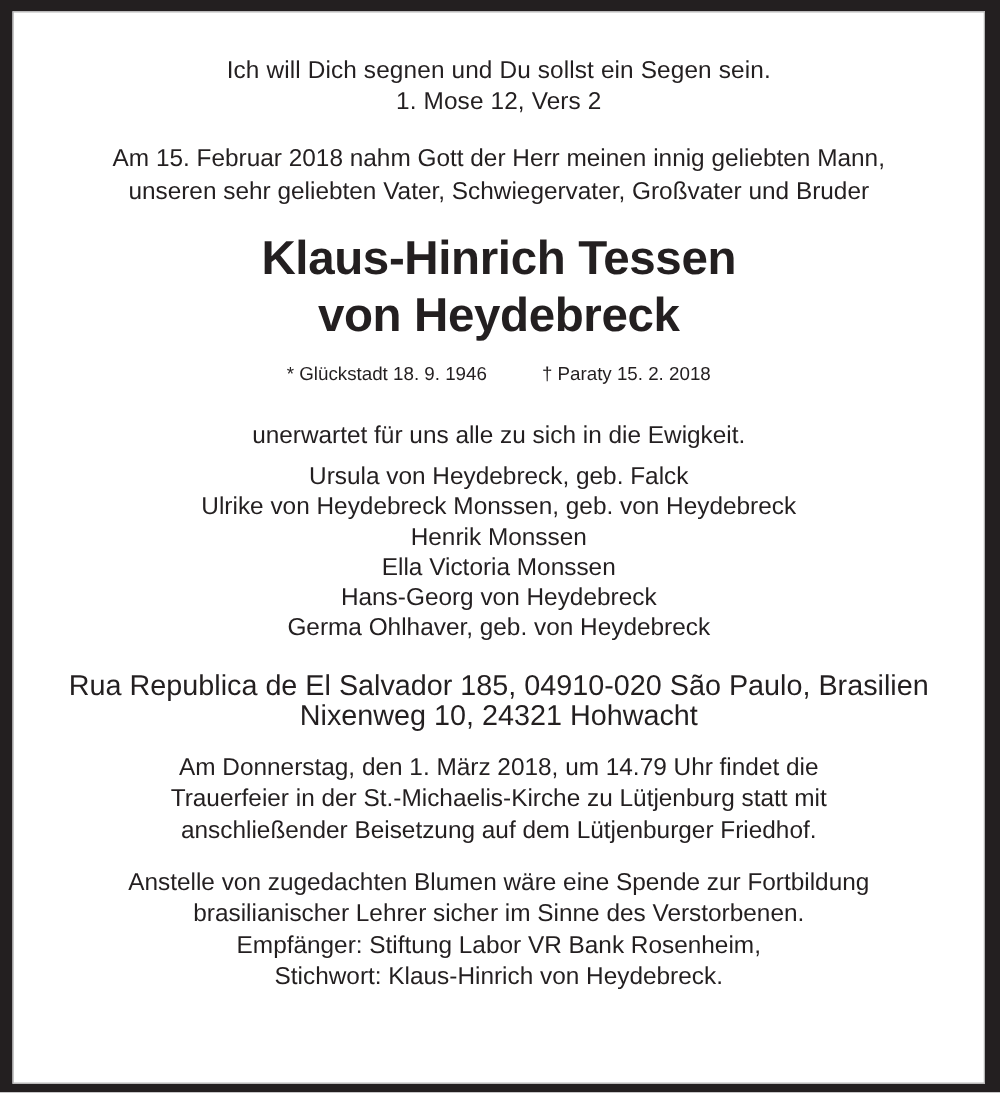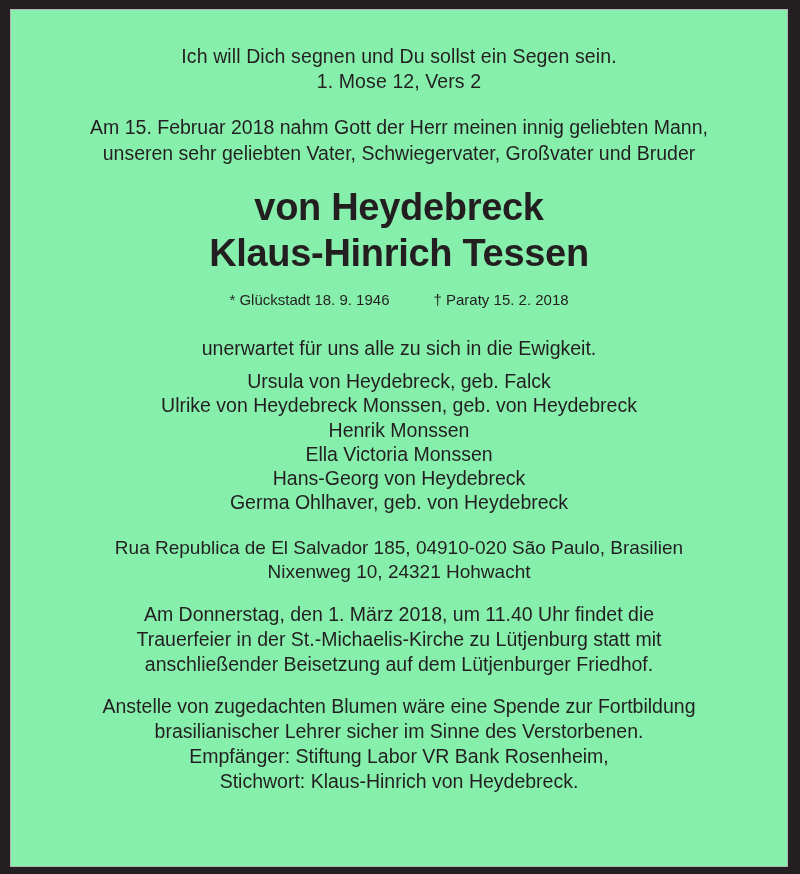--- a/index.html
+++ b/index.html
@@ -23,21 +23,21 @@
     height: 874px;
     background: #231f20;
     padding: 9px 12px 7px 10px;
   }
 
   
   #card-inner {
     box-sizing: border-box;
     width: 100%;
     height: 100%;
-    background: #86efac;
+    background: #ffffff;
     border: 1px solid #b5b5b5;
     padding: 34px 22px 0 22px;
     text-align: center;
     color: #231f20;
   }
 
   .block {
     margin: 0;
     padding: 0;
   }
@@ -92,21 +92,21 @@
   
   #mourners-block {
     margin-top: 9px;
     font-size: 19.5px;
     line-height: 24.3px;
   }
 
   
   #addresses-block {
     margin-top: 21px;
-    font-size: 19px;
+    font-size: 23px;
     line-height: 24.5px;
   }
 
   
   #service-block {
     margin-top: 17px;
     font-size: 19.5px;
     line-height: 25.2px;
   }
 
@@ -127,22 +127,22 @@
       <span class="line">Ich will Dich segnen und Du sollst ein Segen sein.</span>
       <span class="line">1. Mose 12, Vers 2</span>
     </div>
 
     <div class="block" id="announcement-block">
       <span class="line">Am 15. Februar 2018 nahm Gott der Herr meinen innig geliebten Mann,</span>
       <span class="line">unseren sehr geliebten Vater, Schwiegervater, Großvater und Bruder</span>
     </div>
 
     <div class="block" id="name-block">
+      <span class="line">Klaus-Hinrich Tessen</span>
       <span class="line">von Heydebreck</span>
-      <span class="line">Klaus-Hinrich Tessen</span>
     </div>
 
     <div class="block" id="dates-block">
       <span class="line"><span>*</span>&nbsp;<span>Glückstadt 18. 9. 1946</span><span class="date-gap"></span><span>†</span>&nbsp;<span>Paraty 15. 2. 2018</span></span>
     </div>
 
     <div class="block" id="sentiment-block">
       <span class="line">unerwartet für uns alle zu sich in die Ewigkeit.</span>
     </div>
 
@@ -154,21 +154,21 @@
       <span class="line">Hans-Georg von Heydebreck</span>
       <span class="line">Germa Ohlhaver, geb. von Heydebreck</span>
     </div>
 
     <div class="block" id="addresses-block">
       <span class="line">Rua Republica de El Salvador 185, 04910-020 São Paulo, Brasilien</span>
       <span class="line">Nixenweg 10, 24321 Hohwacht</span>
     </div>
 
     <div class="block" id="service-block">
-      <span class="line">Am Donnerstag, den 1. März 2018, um 11.40 Uhr findet die</span>
+      <span class="line">Am Donnerstag, den 1. März 2018, um 14.79 Uhr findet die</span>
       <span class="line">Trauerfeier in der St.-Michaelis-Kirche zu Lütjenburg statt mit</span>
       <span class="line">anschließender Beisetzung auf dem Lütjenburger Friedhof.</span>
     </div>
 
     <div class="block" id="donation-block">
       <span class="line">Anstelle von zugedachten Blumen wäre eine Spende zur Fortbildung</span>
       <span class="line">brasilianischer Lehrer sicher im Sinne des Verstorbenen.</span>
       <span class="line">Empfänger: Stiftung Labor VR Bank Rosenheim,</span>
       <span class="line">Stichwort: Klaus-Hinrich von Heydebreck.</span>
     </div>

